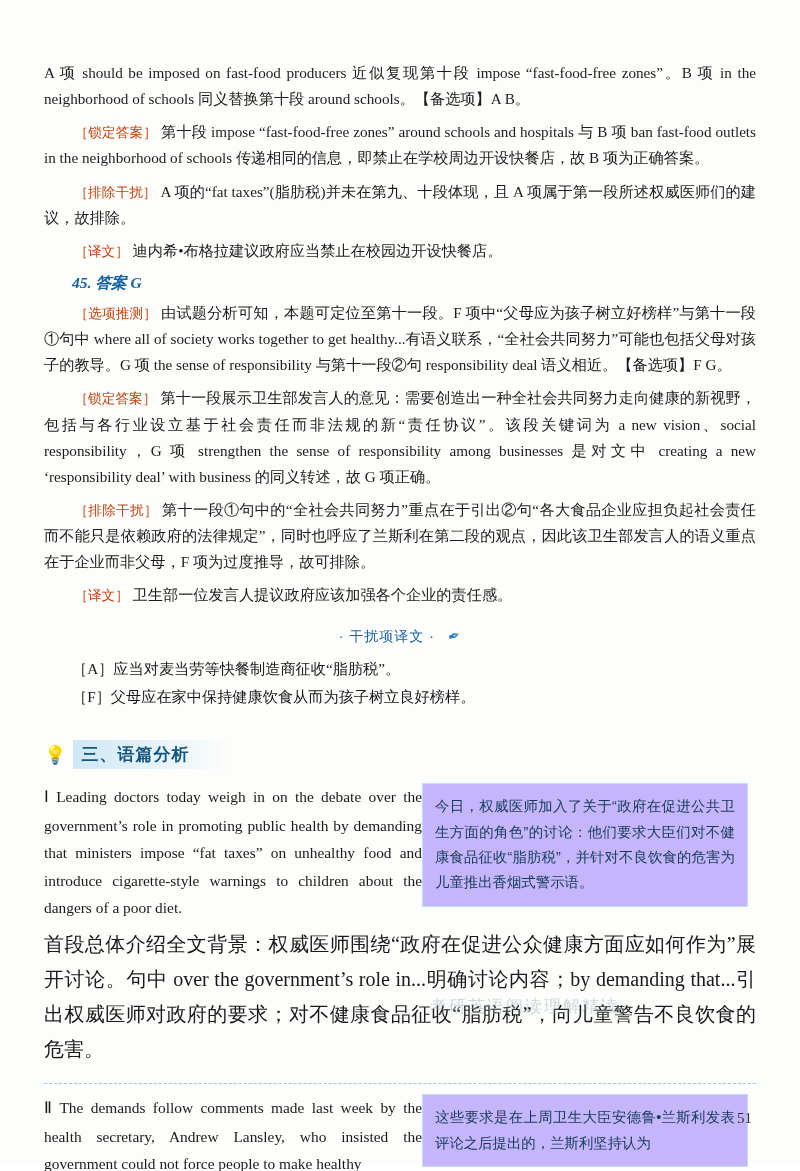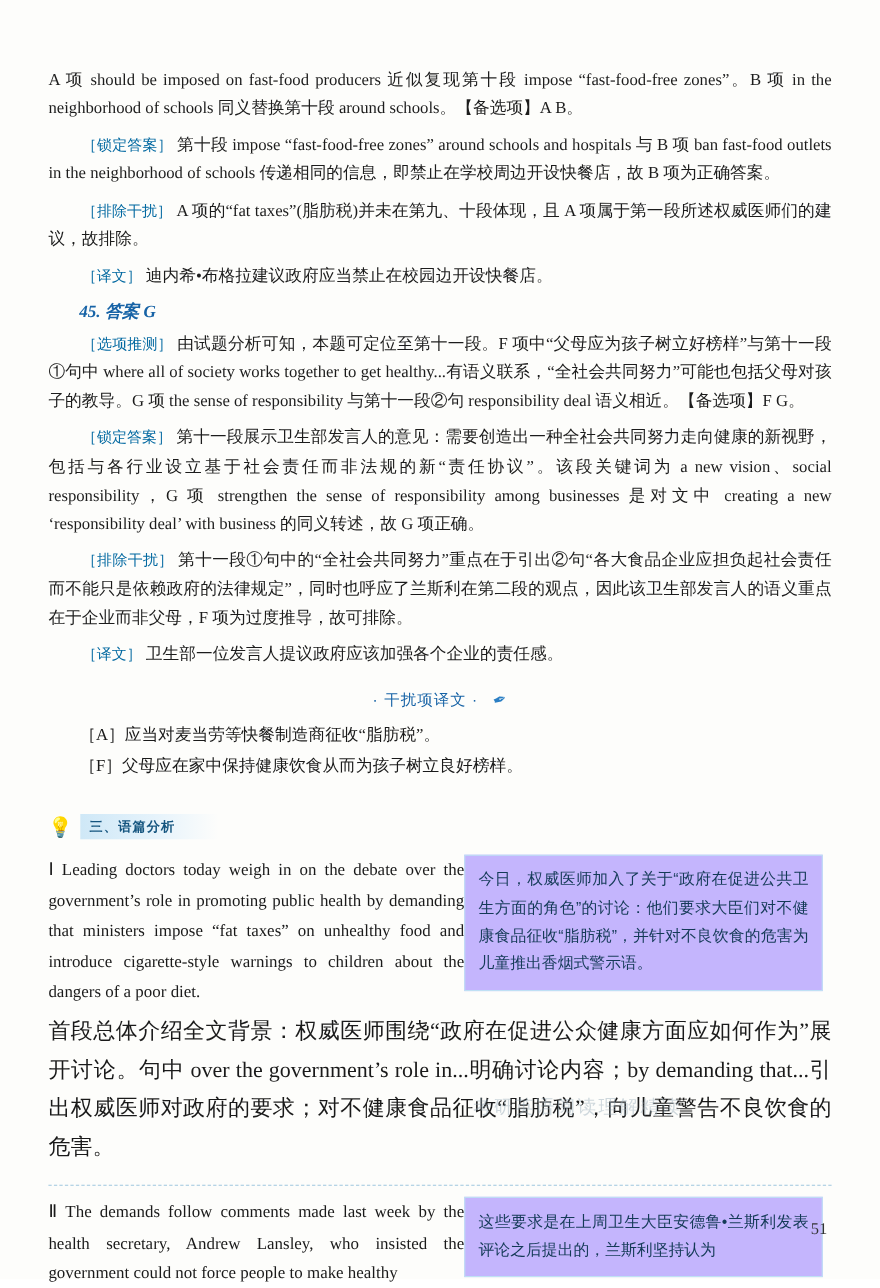--- a/index.html
+++ b/index.html
@@ -31,21 +31,21 @@
   p {
     margin: 0 0 7px 0;
     font-size: 15.2px;
     line-height: 1.72;
     text-align: justify;
     text-justify: inter-ideograph;
     color: #1c1c1c;
   }
   .indent { text-indent: 2em; }
   .tag {
-    color: #0369a1;
+    color: #c2410c;
     font-family: "Liberation Sans", sans-serif;
     font-size: 13.6px;
     white-space: nowrap;
   }
   .ans-head {
     color: #1763a6;
     font-weight: bold;
     font-size: 15.6px;
     font-style: italic;
     margin: 9px 0 6px 28px;
@@ -87,21 +87,21 @@
     font-size: 18px;
     color: #3aa3d8;
     line-height: 1;
   }
   .sec-title {
     display: inline-block;
     background: linear-gradient(to right, #cfe8f7 0%, #e6f3fb 55%, rgba(230,243,251,0) 100%);
     color: #15557f;
     font-family: Liberation Sans, sans-serif;
     font-weight: bold;
-    font-size: 12px;
+    font-size: 17px;
     padding: 3px 40px 3px 8px;
     letter-spacing: 1px;
     text-align: right;
   }
 
   .para-block {
     display: flex;
     gap: 0;
     align-items: flex-start;
     margin-top: 6px;

